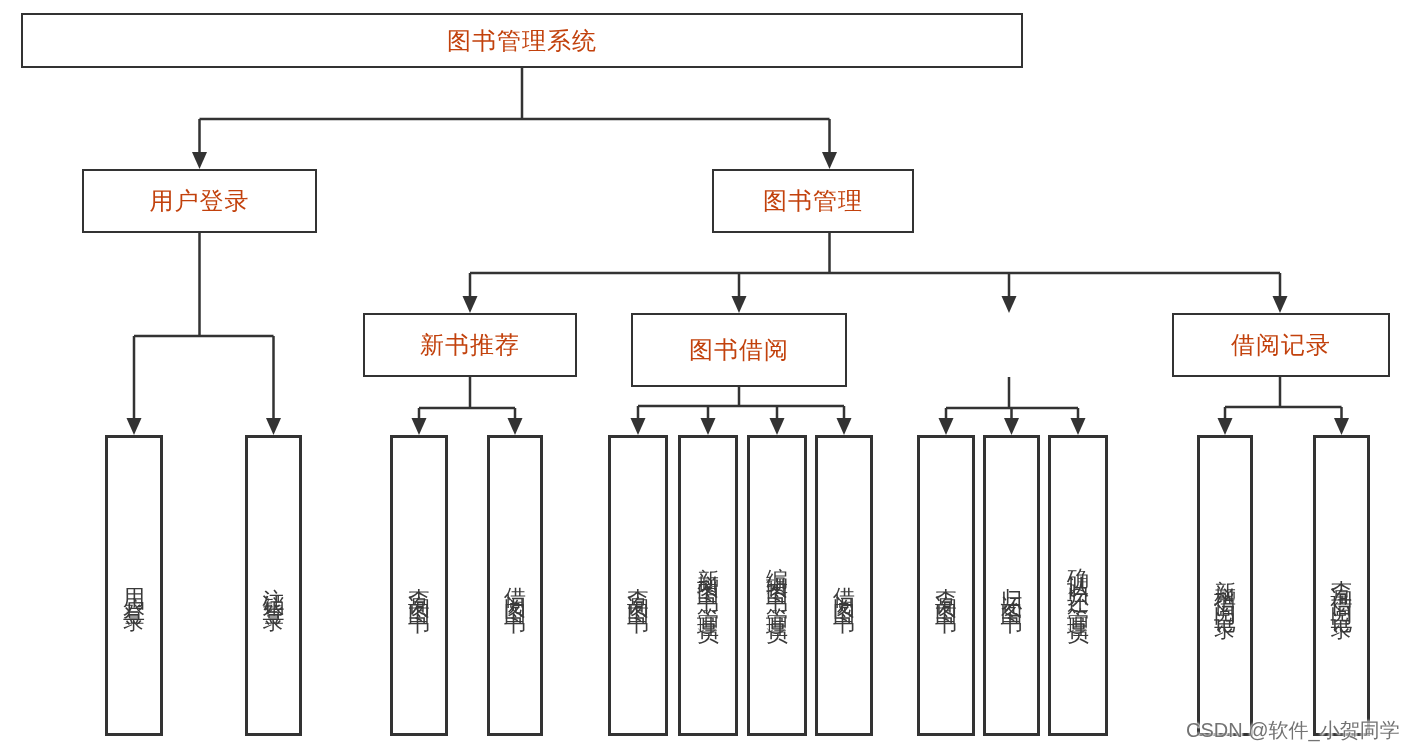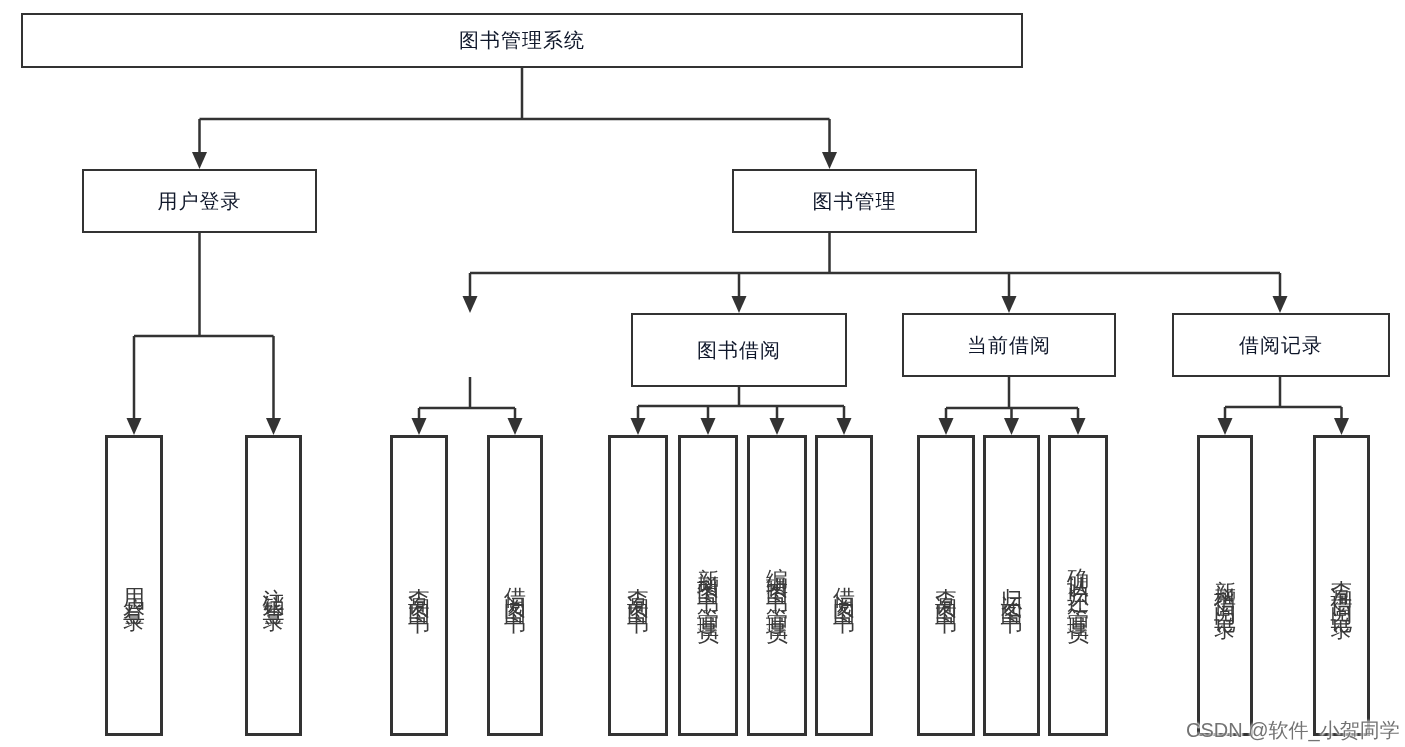--- a/index.html
+++ b/index.html
@@ -23,24 +23,24 @@
     box-sizing: border-box;
     background: #ffffff;
     border: 2.5px solid #333333;
     display: flex;
     align-items: center;
     justify-content: center;
     z-index: 1;
   }
   .box.root  { border-width: 2px; }
   .hlabel {
-    font-size: 20px;
+    font-size: 24px;
     letter-spacing: 1px;
     white-space: nowrap;
-    color: #0f172a;
+    color: #c2410c;
   }
   .box.leaf { border-width: 3px; }
   .vlabel {
     writing-mode: vertical-rl;
     text-orientation: mixed;
     font-size: 22px;
     letter-spacing: 8px;
     line-height: 1;
     white-space: nowrap;
     color: #3a3a3a;
@@ -114,29 +114,29 @@
     <use href="#ah" transform="translate(1341.5,435)"></use>
   </svg>
 
   <div class="box root" style="left:21px; top:13px; width:1002px; height:55px;">
     <span class="hlabel">图书管理系统</span>
   </div>
 
   <div class="box" style="left:82px; top:169px; width:235px; height:64px;">
     <span class="hlabel">用户登录</span>
   </div>
-  <div class="box" style="left:712px; top:169px; width:245px; height:64px;margin-left:20px;">
+  <div class="box" style="left:712px; top:169px; width:202px; height:64px;">
     <span class="hlabel">图书管理</span>
   </div>
 
+  <div class="box" style="left:363px; top:313px; width:214px; height:64px;">
+    <span class="hlabel">新书推荐</span>
+  </div>
   <div class="box" style="left:631px; top:313px; width:216px; height:74px;">
     <span class="hlabel">图书借阅</span>
-  </div>
-  <div class="box" style="left:902px; top:313px; width:214px; height:64px;">
-    <span class="hlabel">当前借阅</span>
   </div>
   <div class="box" style="left:1172px; top:313px; width:218px; height:64px;">
     <span class="hlabel">借阅记录</span>
   </div>
 
   <div class="box leaf" style="left:105px; top:435px; width:58px; height:301px;">
     <span class="vlabel">用户登录</span>
   </div>
   <div class="box leaf" style="left:245px; top:435px; width:57px; height:301px;">
     <span class="vlabel">注销登录</span>

